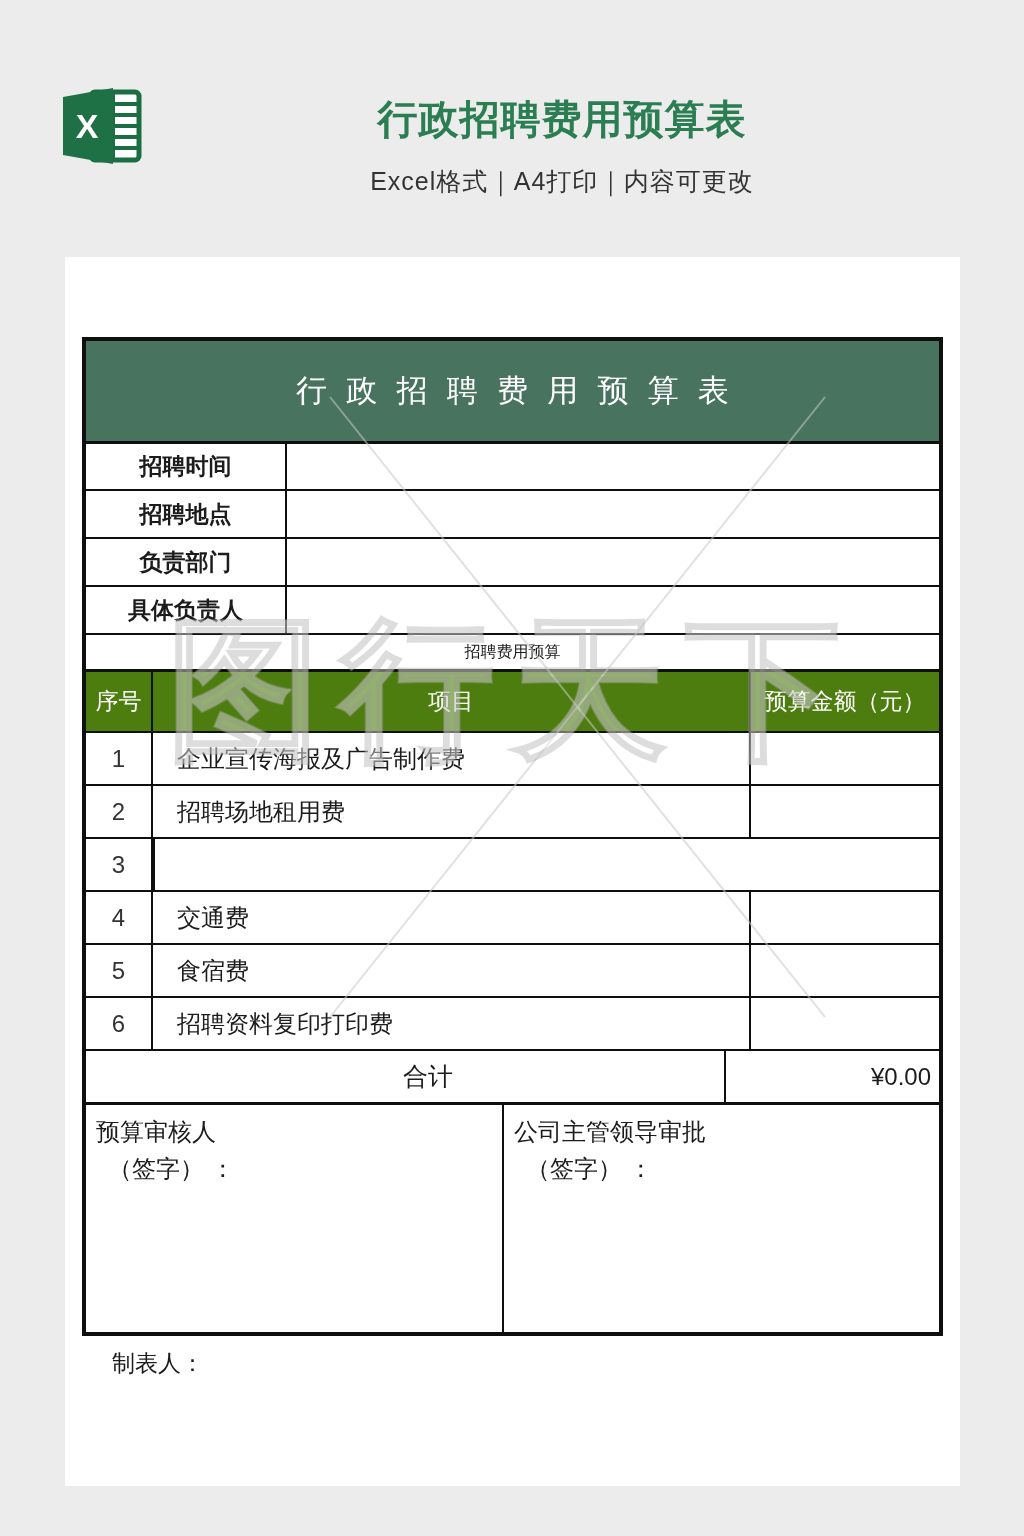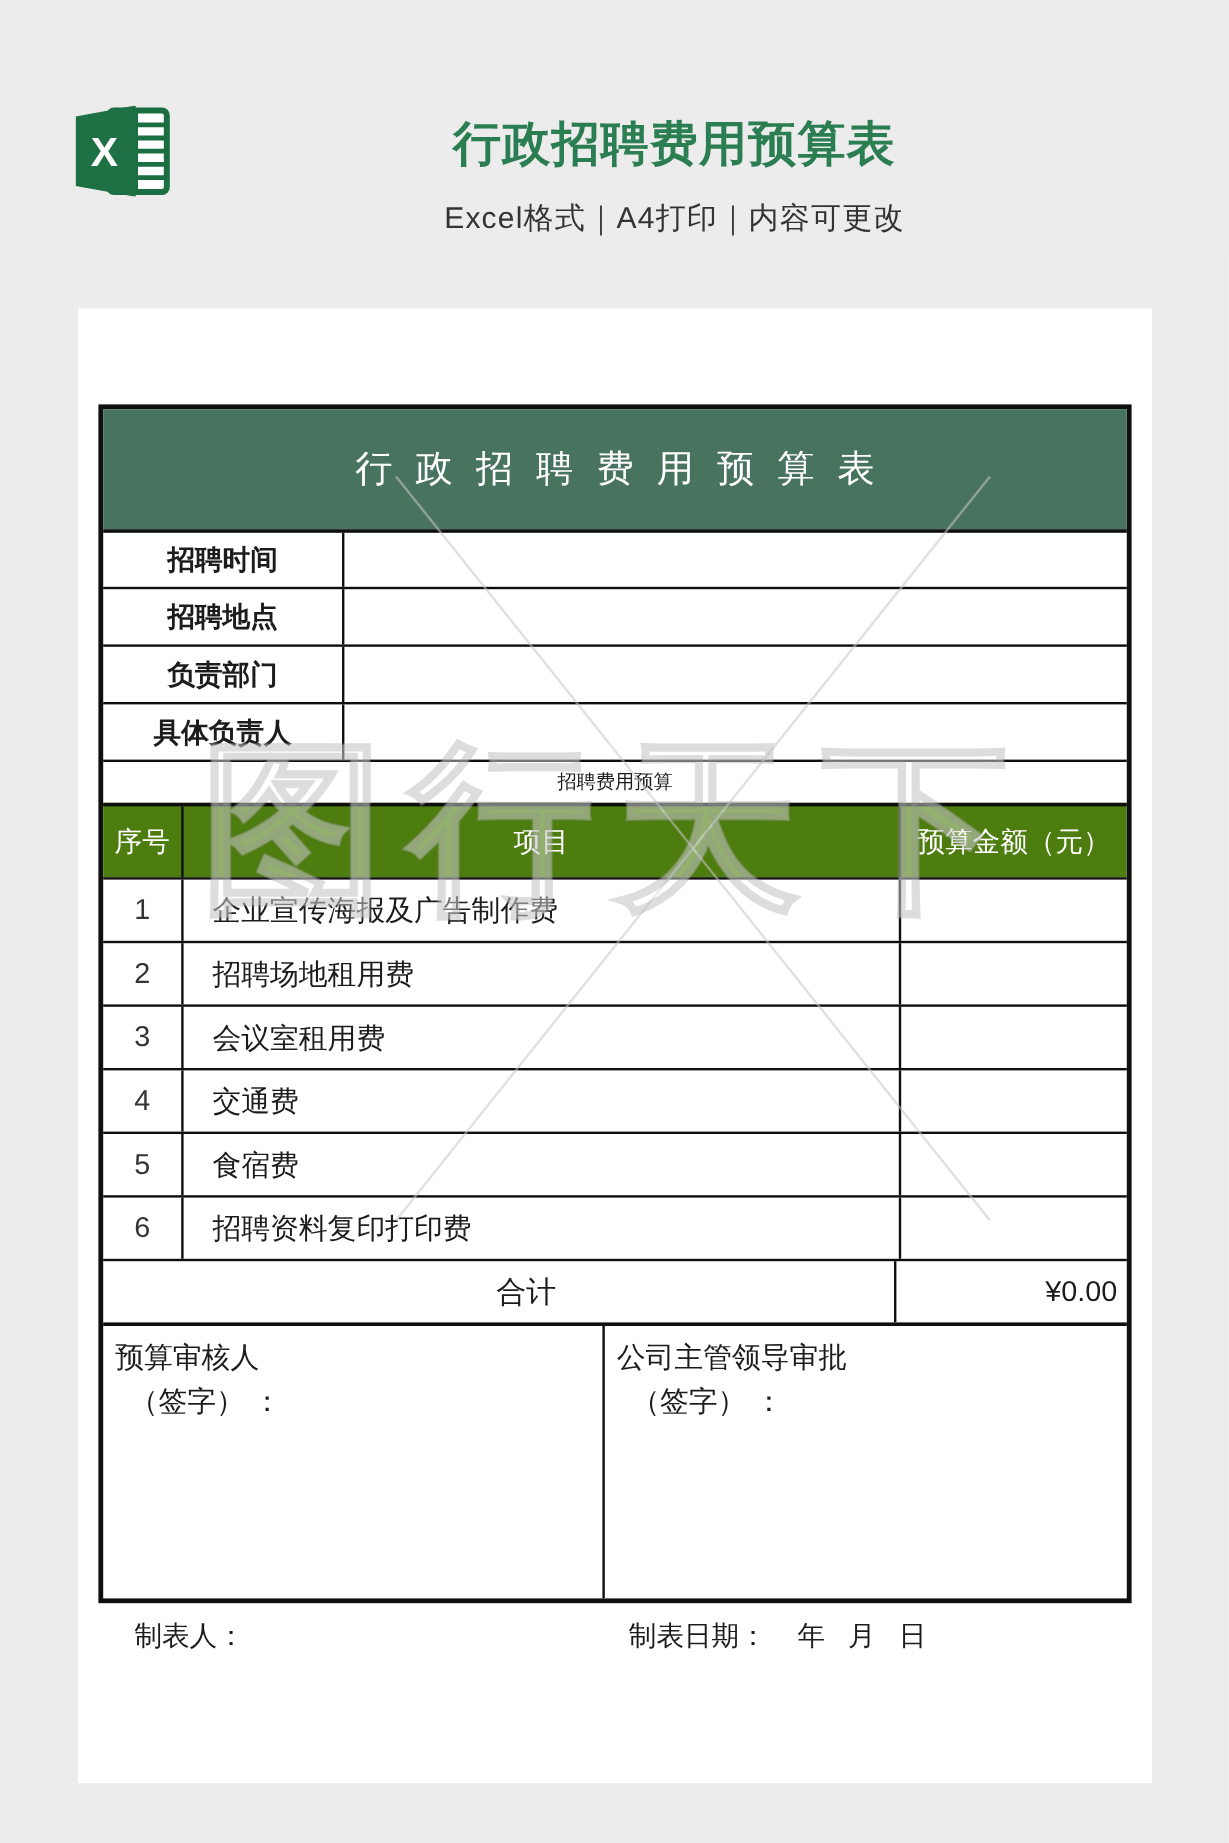--- a/index.html
+++ b/index.html
@@ -73,21 +73,21 @@
   .colhead .c-amt  { width:190px; border-left:2px solid #0f0f0f; display:flex; align-items:center; justify-content:center; }
 
   .item-row { height:53px; font-size:24px; }
   .item-no   { width:67px; border-right:2px solid #0f0f0f; display:flex; align-items:center; justify-content:center; color:#333; }
   .item-name { flex:1; display:flex; align-items:center; padding-left:24px; }
   .item-amt  { width:190px; border-left:2px solid #0f0f0f; }
 
   .total-row { height:53px; font-size:25px;padding-left:46px; }
   .total-label { flex:1; display:flex; align-items:center; justify-content:center; }
   .total-amt {
-    width:194px; border-left:2px solid #0f0f0f;
+    width:215px; border-left:2px solid #0f0f0f;
     display:flex; align-items:center; justify-content:flex-end; padding-right:8px; font-size:24px;
   }
 
   .sign-row { height:230px; font-size:24px; }
   .sign-cell { padding:8px 10px; line-height:1.55; }
   .sign-left  { width:418px; border-right:2px solid #0f0f0f; }
   .sign-right { flex:1; }
   .sign-sub { padding-left:12px; white-space:pre; }
 
   .made-row {
@@ -163,21 +163,20 @@
       <div class="item-name">企业宣传海报及广告制作费</div>
       <div class="item-amt"></div>
     </div>
     <div class="row item-row">
       <div class="item-no">2</div>
       <div class="item-name">招聘场地租用费</div>
       <div class="item-amt"></div>
     </div>
     <div class="row item-row">
       <div class="item-no">3</div>
-      <div class="item-name">会议室租用费</div>
       <div class="item-amt"></div>
     </div>
     <div class="row item-row">
       <div class="item-no">4</div>
       <div class="item-name">交通费</div>
       <div class="item-amt"></div>
     </div>
     <div class="row item-row">
       <div class="item-no">5</div>
       <div class="item-name">食宿费</div>
@@ -202,16 +201,15 @@
       <div class="sign-cell sign-right">
         <div>公司主管领导审批</div>
         <div class="sign-sub">（签字） ：</div>
       </div>
     </div>
 
   </div>
 
   <div class="made-row">
     <span class="made-left">制表人：</span>
-    <span class="made-right">制表日期：    年   月   日</span>
   </div>
 
 </div>
 
 </body></html>

